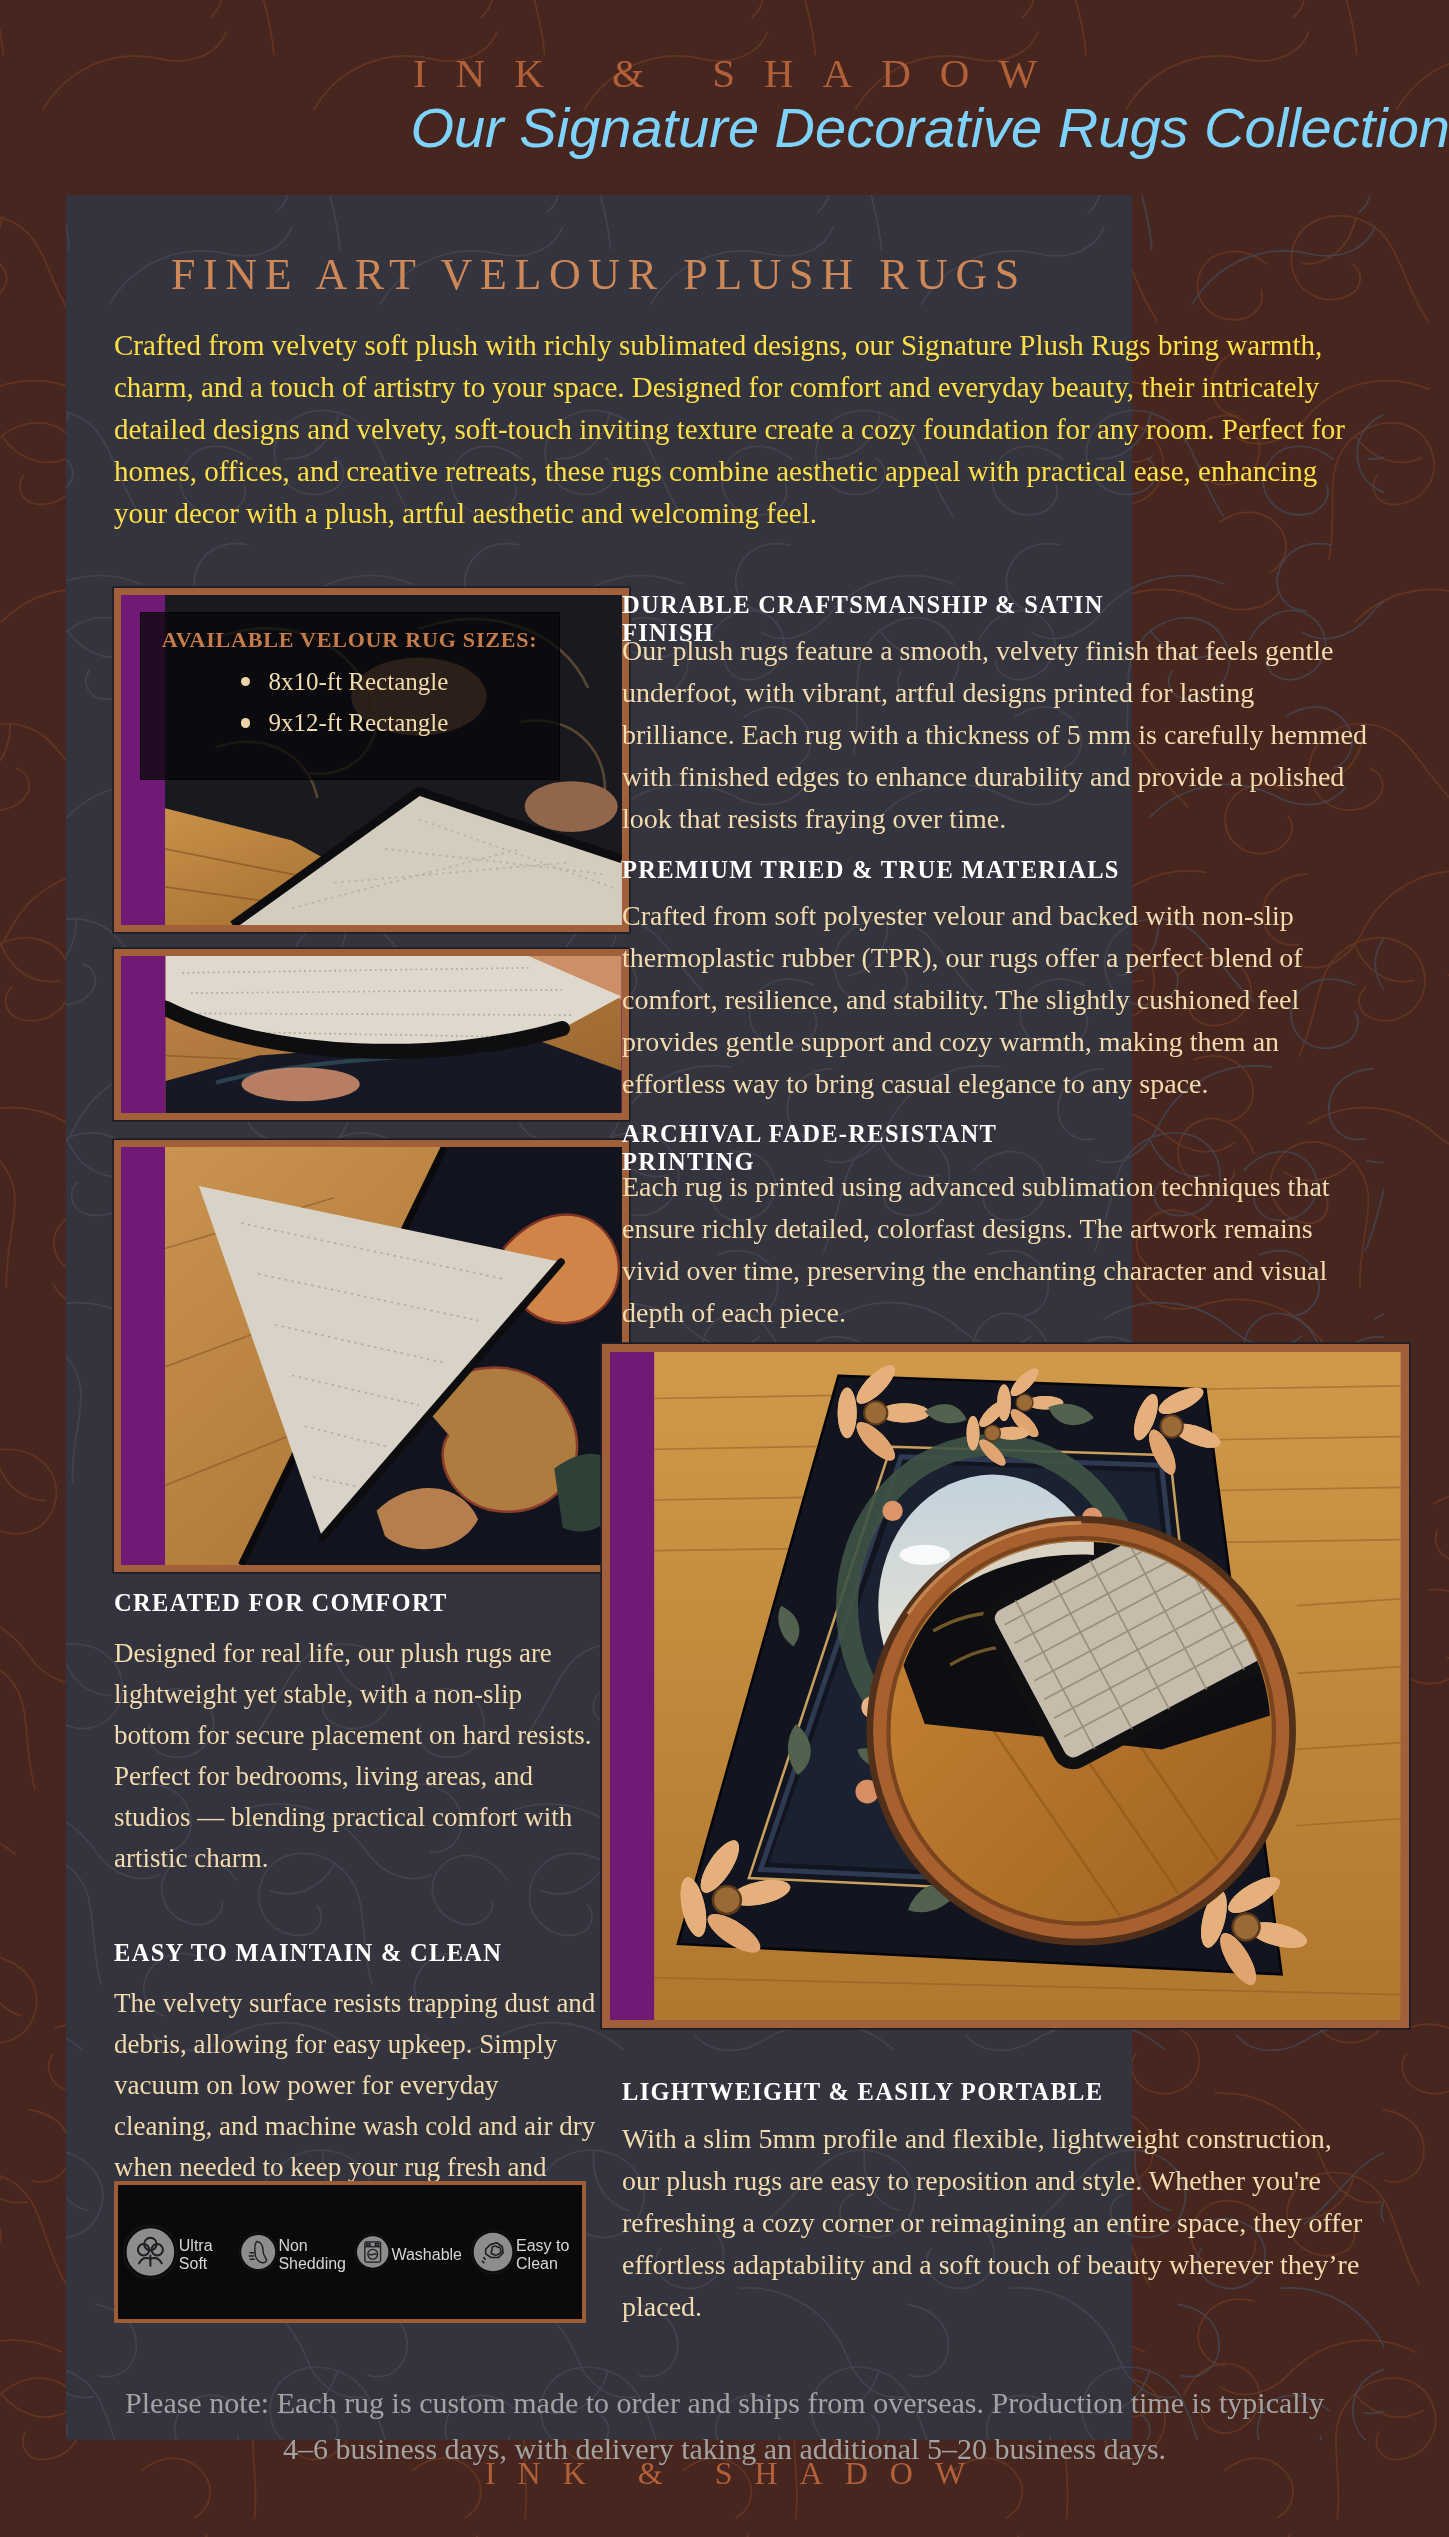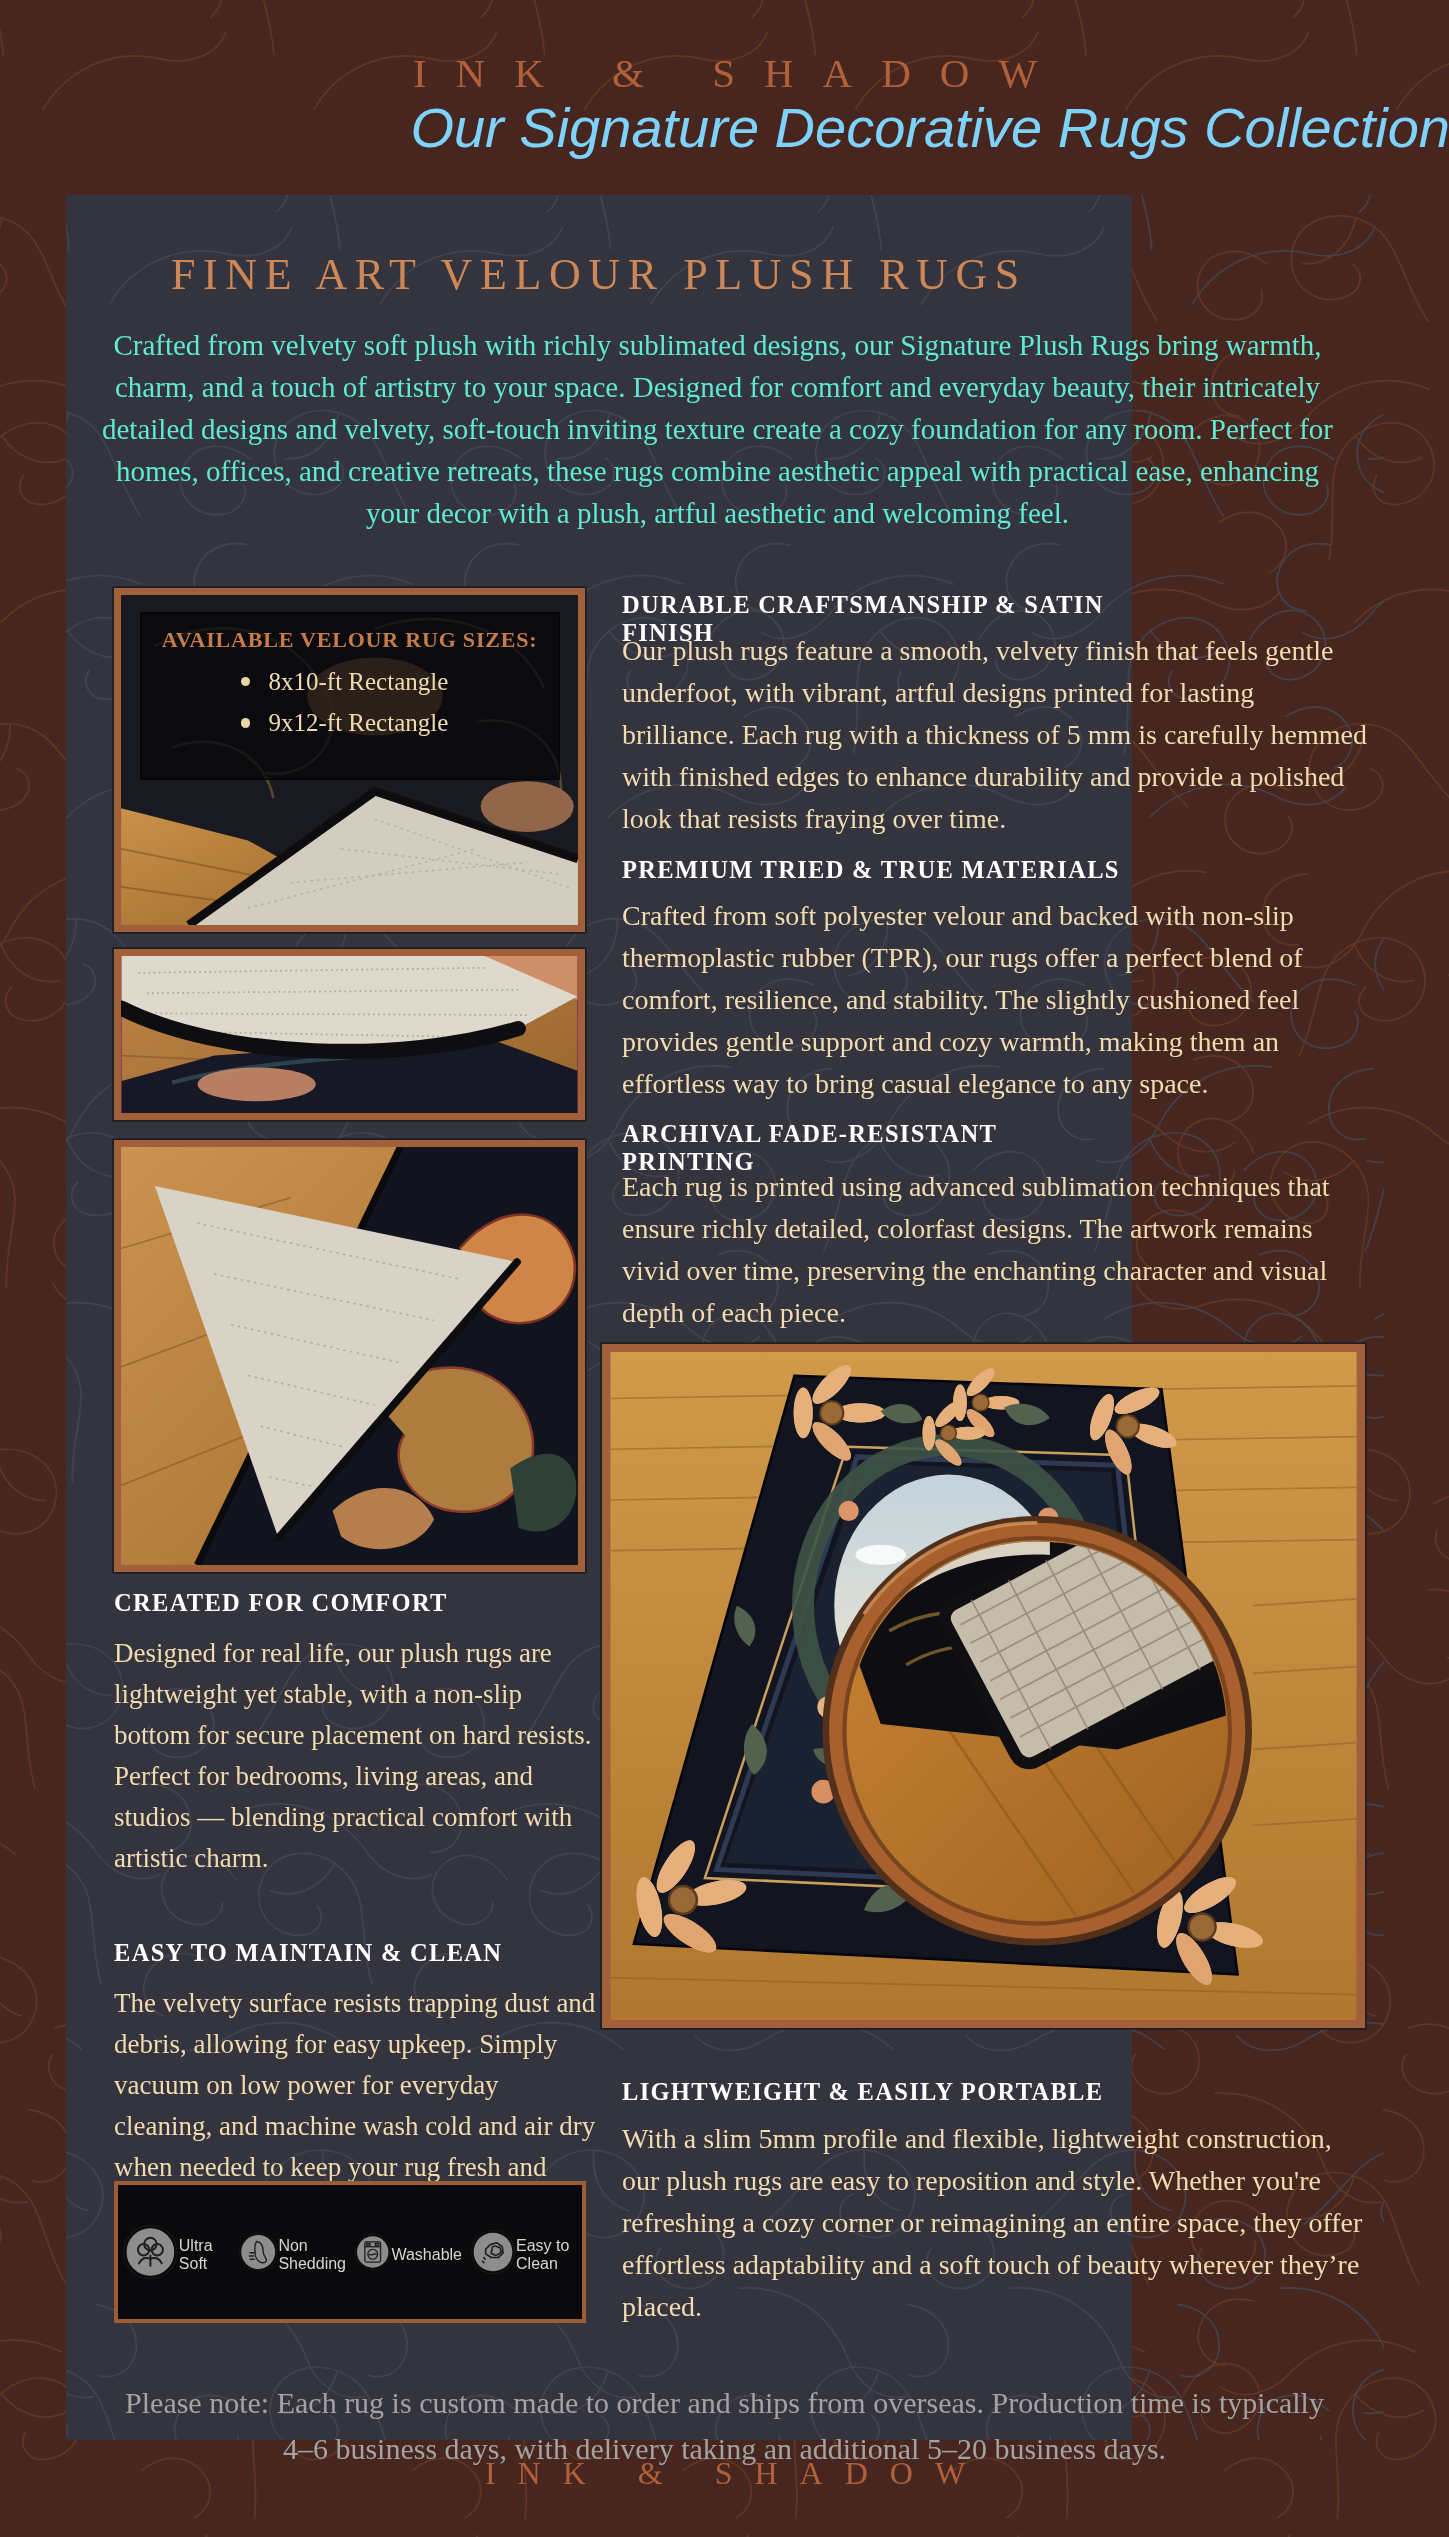--- a/index.html
+++ b/index.html
@@ -10,24 +10,24 @@
   .flora-panel{stroke:#45465261;opacity:.85;stroke:#454652;}
   
   .brand{position:absolute;top:49px;left:0;width:100%;text-align:center;
          font-size:41px;letter-spacing:29px;text-indent:29px;color:#b2603a;font-weight:400;}
   .tagline{position:absolute;top:95px;left:0;width:100%;text-align:right;
            font-style:italic;font-size:56px;color:#7dd3fc;font-family:Liberation Sans, sans-serif;}
   
   .panel{position:absolute;left:66px;top:195px;width:1066px;height:2245px;background:#34343f;}
   .panel-title{position:absolute;top:25px;left:0;width:100%;text-align:center;
                font-size:44px;letter-spacing:7.6px;color:#ce8756;font-weight:400;}
-  .intro{position:absolute;top:100px;left:34px;width:1235px;text-align:center;
-         font-size:29px;line-height:42px;color:#5eead4;}
-  
-  .fig{position:absolute;border:7.6px solid #a2603a;box-shadow:0 0 0 1.7px #1d1d24;background:#701a75;}
+  .intro{position:absolute;top:100px;left:48px;width:1235px;
+         font-size:29px;line-height:42px;color:#fde047;}
+  
+  .fig{position:absolute;border:7.6px solid #a2603a;box-shadow:0 0 0 1.7px #1d1d24;background:#701a75;padding-left:44px;}
   .fig svg{display:block;}
   .fig1{left:48px;top:393px;width:457px;height:330px;}
   .fig2{left:48px;top:754px;width:457px;height:157px;}
   .fig3{left:48px;top:945px;width:457px;height:418px;}
   .fig-big{left:536px;top:1149px;width:747px;height:668px;border-width:8.5px;}
   
   .sizes-overlay{position:absolute;left:18.6px;top:17px;width:418px;height:166px;
                  background:rgba(7,7,10,.74);border:0.8px solid rgba(0,0,0,.6);}
   .sizes-heading{margin:13.5px 0 0 0;text-align:center;font-size:22px;font-weight:700;
                  letter-spacing:0.8px;color:#c57c4a;}

